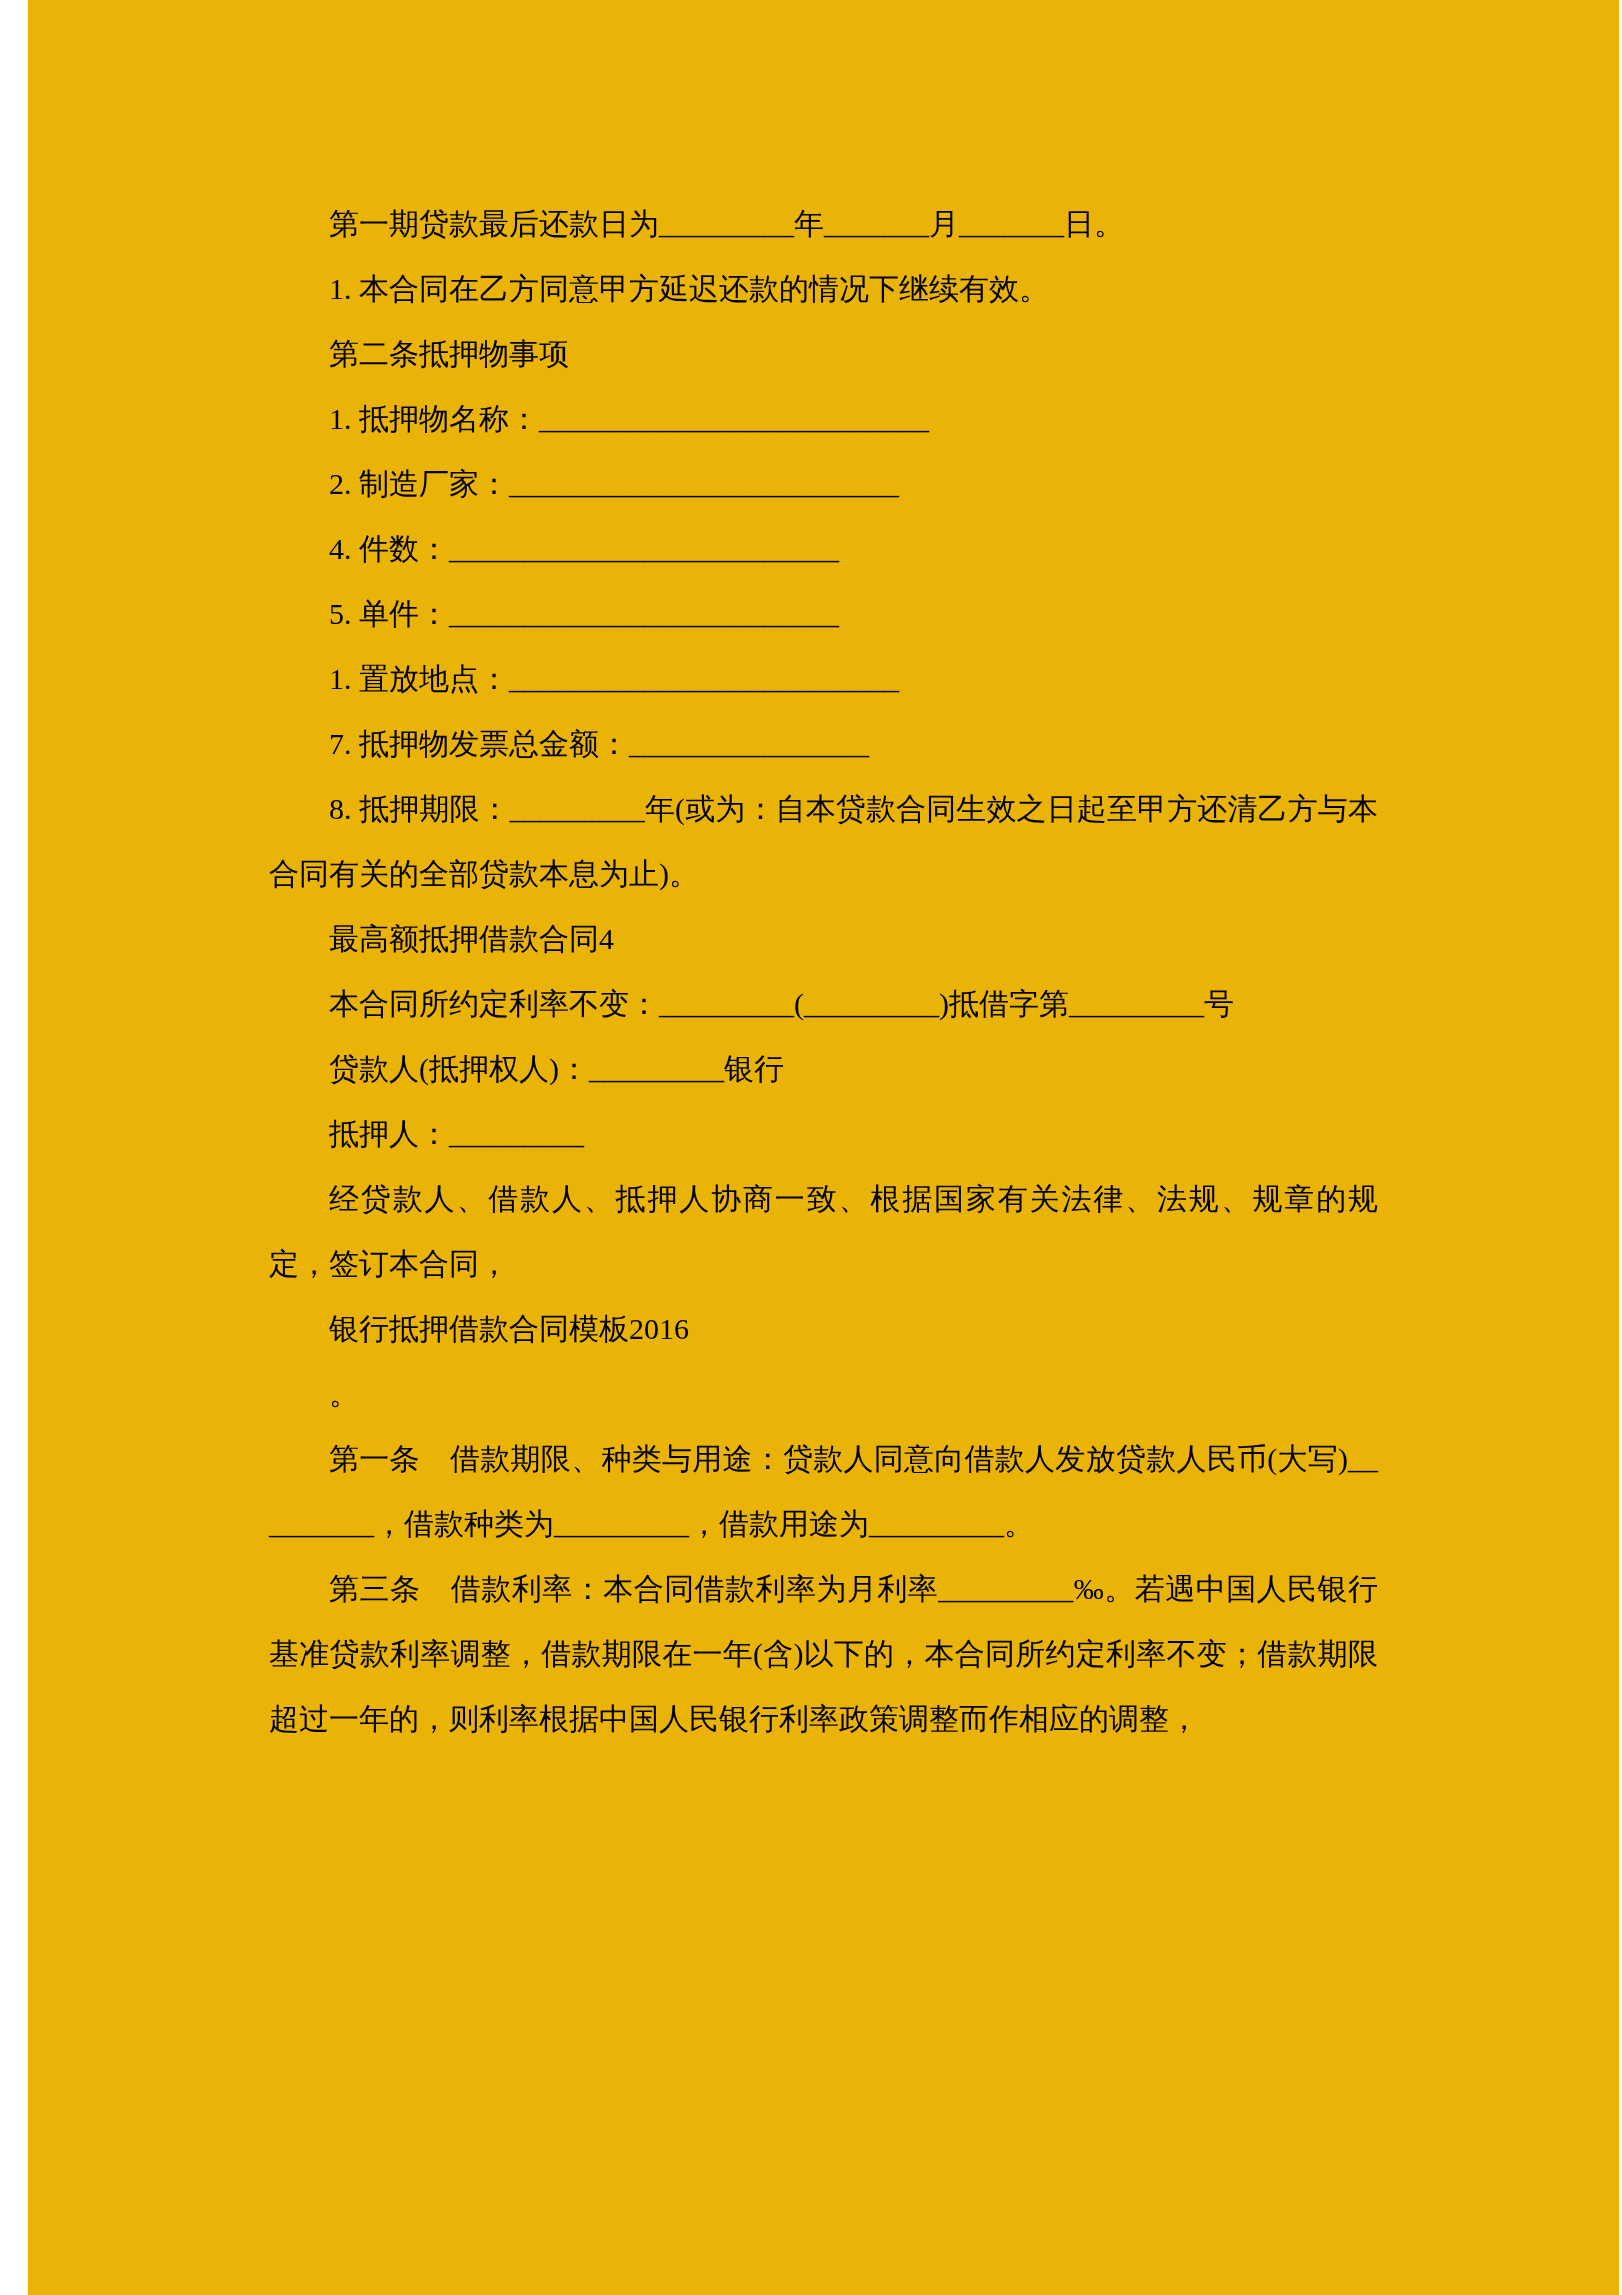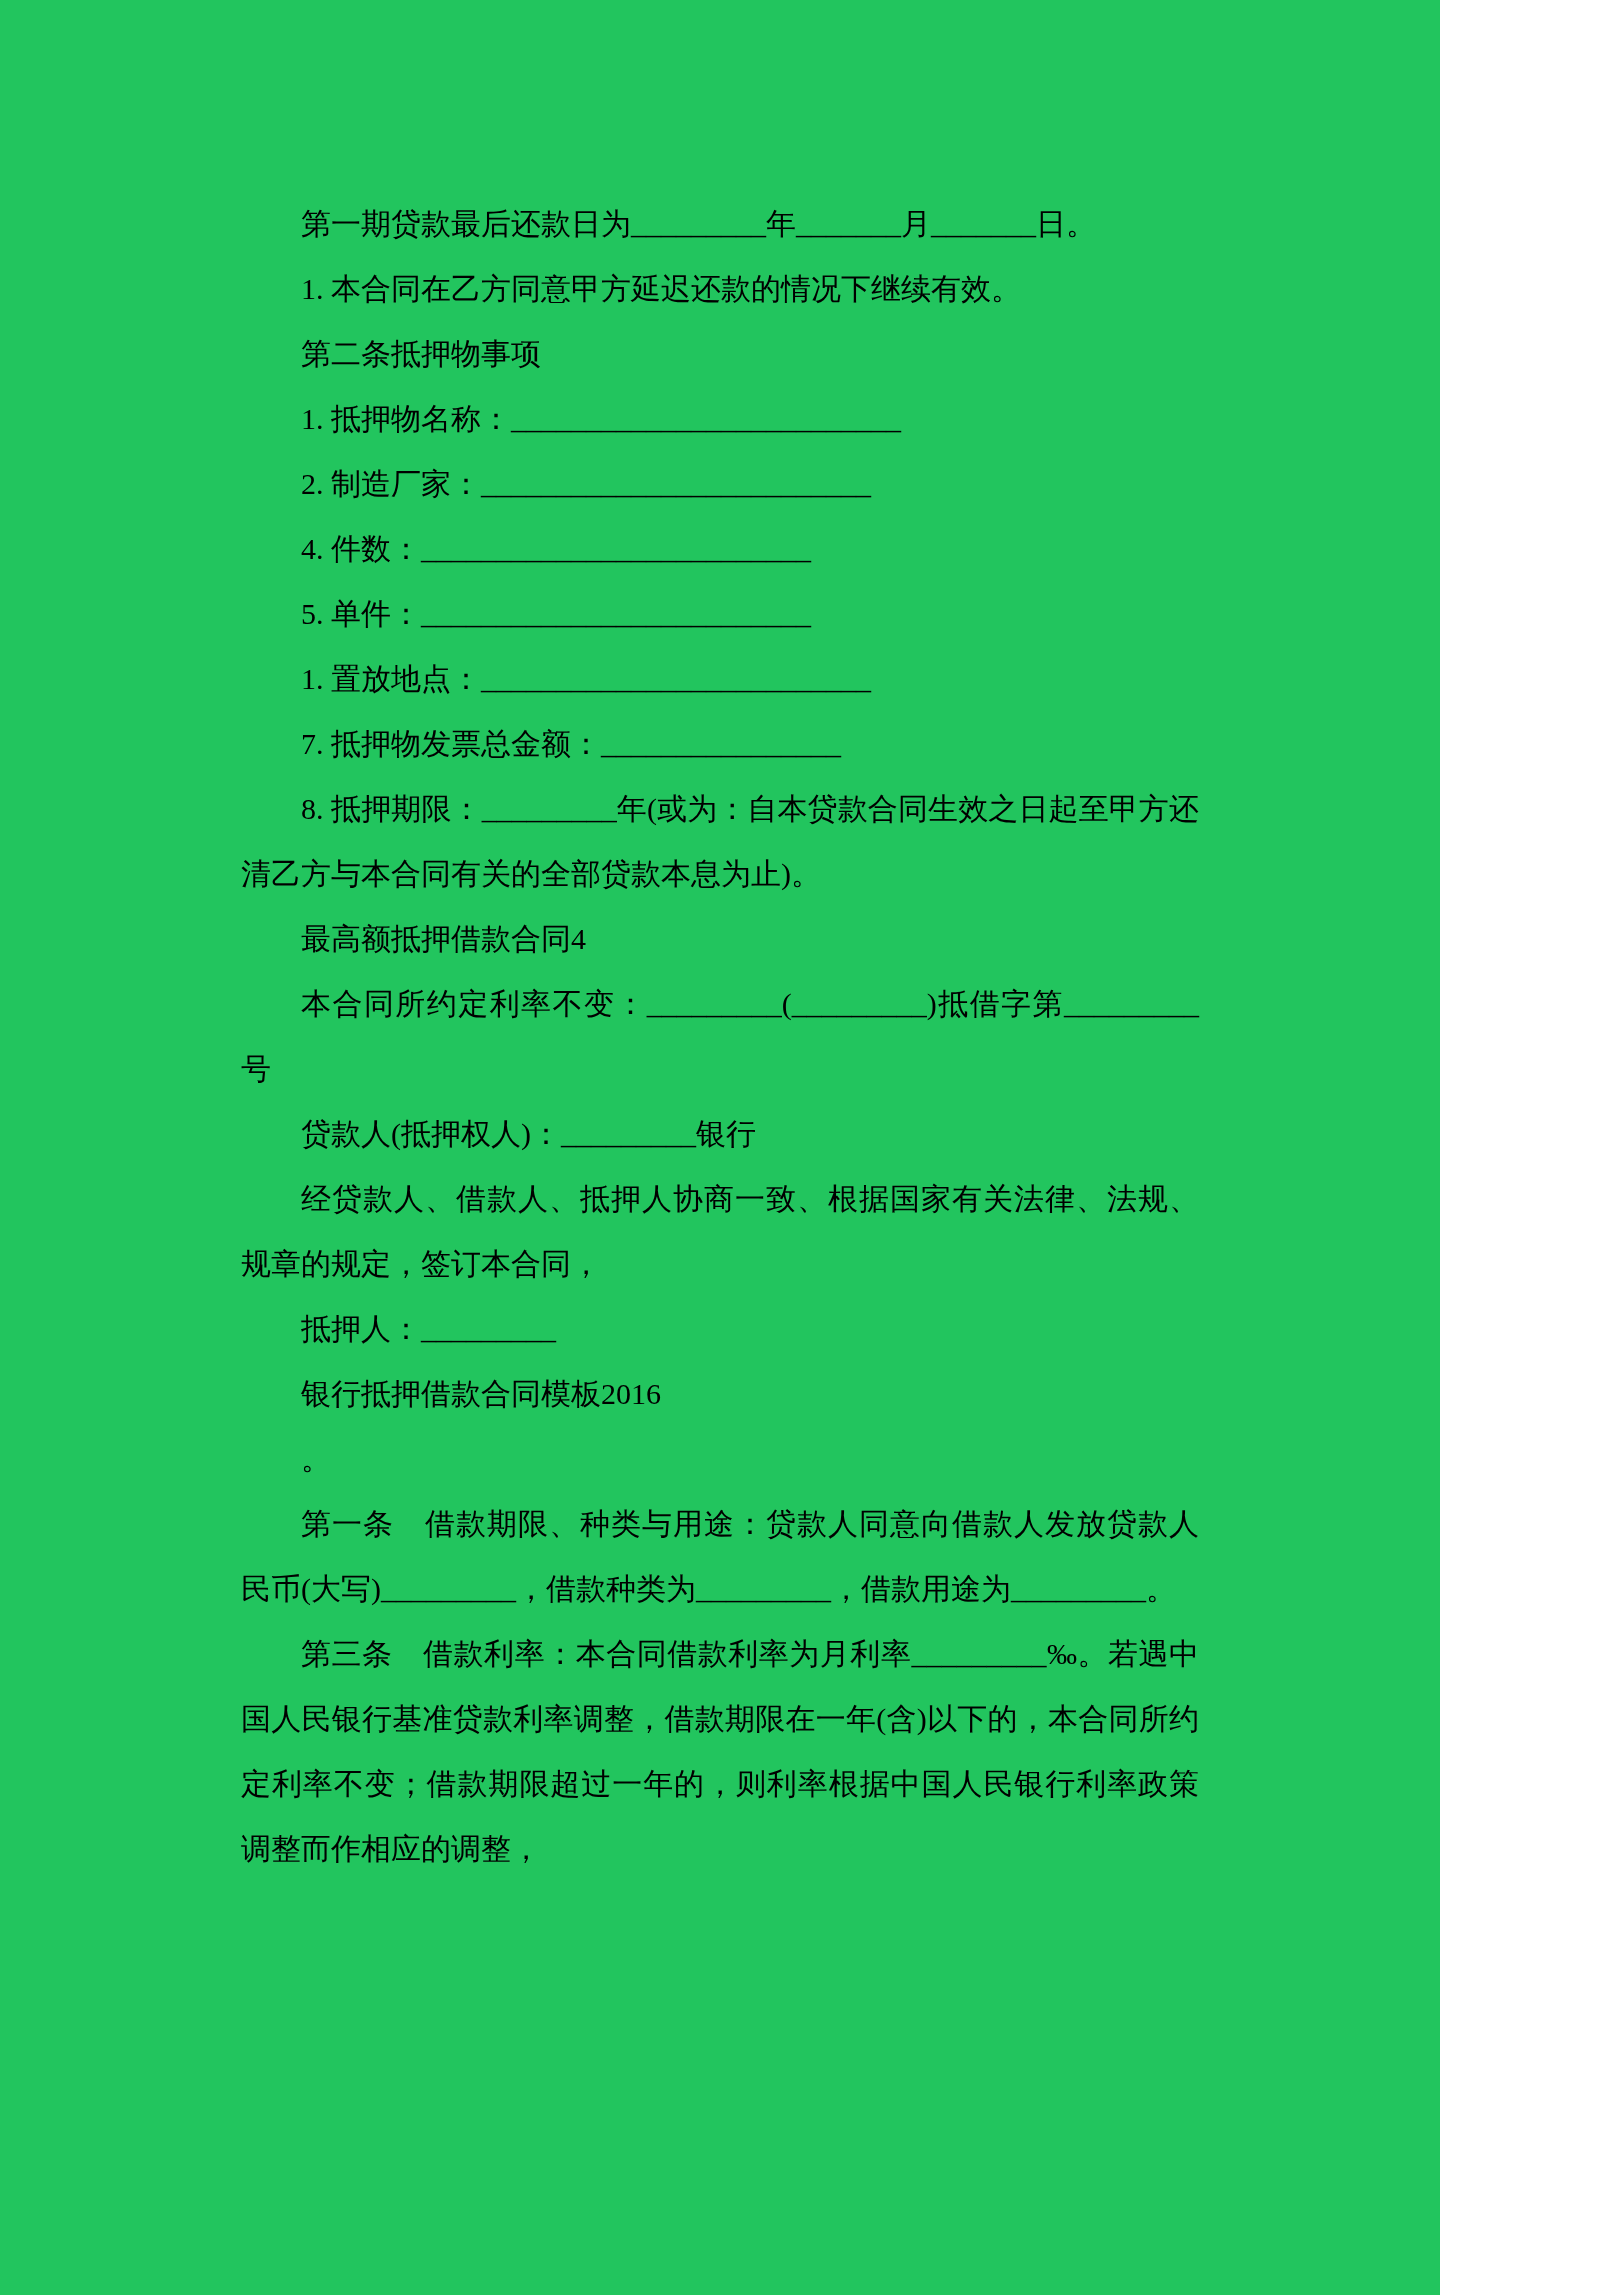--- a/index.html
+++ b/index.html
@@ -2,28 +2,29 @@
 <html style="font-size:10.5px"><head>
   <meta charset="utf-8">
   <style>
     html, body {
       margin: 0;
       padding: 0;
       background: #ffffff;
     }
     .page {
       position: relative;
-      width: 1440px;
+      width: 1591px;
       height: 2295px;
-      background: #22c55e;
+      background: #eab308;
       box-sizing: border-box;
       padding: 191px 241px 0 241px;
       font-family: "Liberation Serif", "DejaVu Serif", serif;
       color: #000000;
       overflow: hidden;
+      margin-left: 28px;
     }
     .page p {
       margin: 0;
       font-size: 30px;
       line-height: 65px;
       text-indent: 2em;
       text-align: justify;
       word-break: break-all;
     }
   </style>
@@ -37,20 +38,20 @@
   <p>1. 抵押物名称：__________________________</p>
   <p>2. 制造厂家：__________________________</p>
   <p>4. 件数：__________________________</p>
   <p>5. 单件：__________________________</p>
   <p>1. 置放地点：__________________________</p>
   <p>7. 抵押物发票总金额：________________</p>
   <p>8. 抵押期限：_________年(或为：自本贷款合同生效之日起至甲方还清乙方与本合同有关的全部贷款本息为止)。</p>
   <p>最高额抵押借款合同4</p>
   <p>本合同所约定利率不变：_________(_________)抵借字第_________号</p>
   <p>贷款人(抵押权人)：_________银行</p>
+  <p>抵押人：_________</p>
   <p>经贷款人、借款人、抵押人协商一致、根据国家有关法律、法规、规章的规定，签订本合同，</p>
-  <p>抵押人：_________</p>
   <p>银行抵押借款合同模板2016</p>
   <p>。</p>
   <p>第一条　借款期限、种类与用途：贷款人同意向借款人发放贷款人民币(大写)_________，借款种类为_________，借款用途为_________。</p>
   <p>第三条　借款利率：本合同借款利率为月利率_________‰。若遇中国人民银行基准贷款利率调整，借款期限在一年(含)以下的，本合同所约定利率不变；借款期限超过一年的，则利率根据中国人民银行利率政策调整而作相应的调整，</p>
 </div>
 
 
 </body></html>

